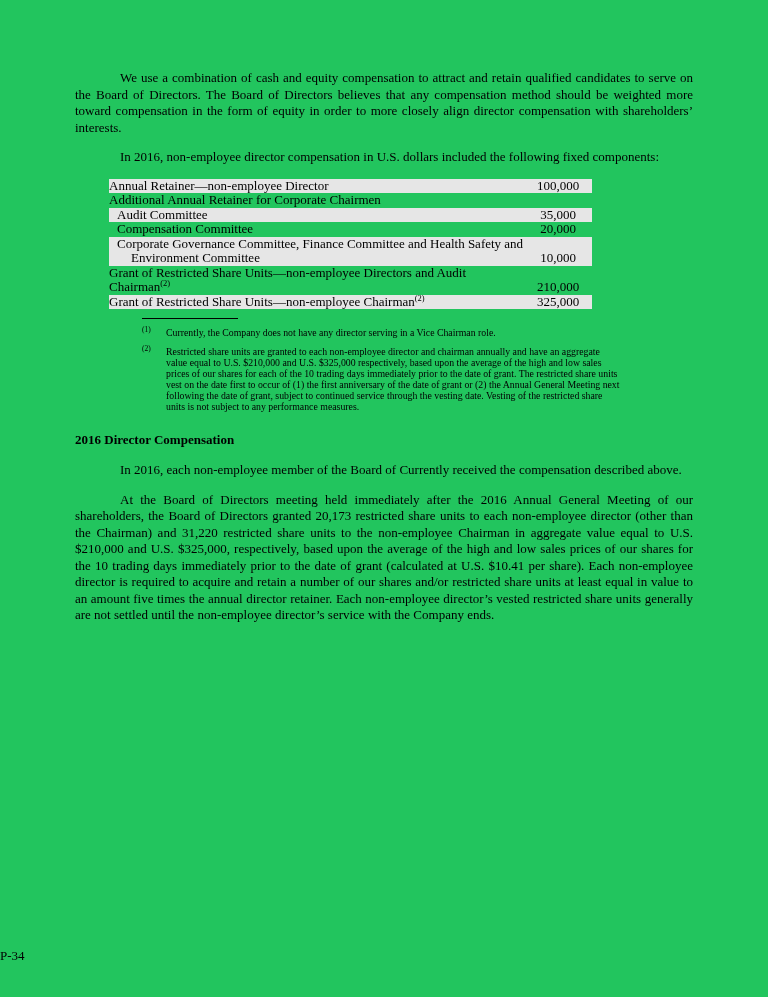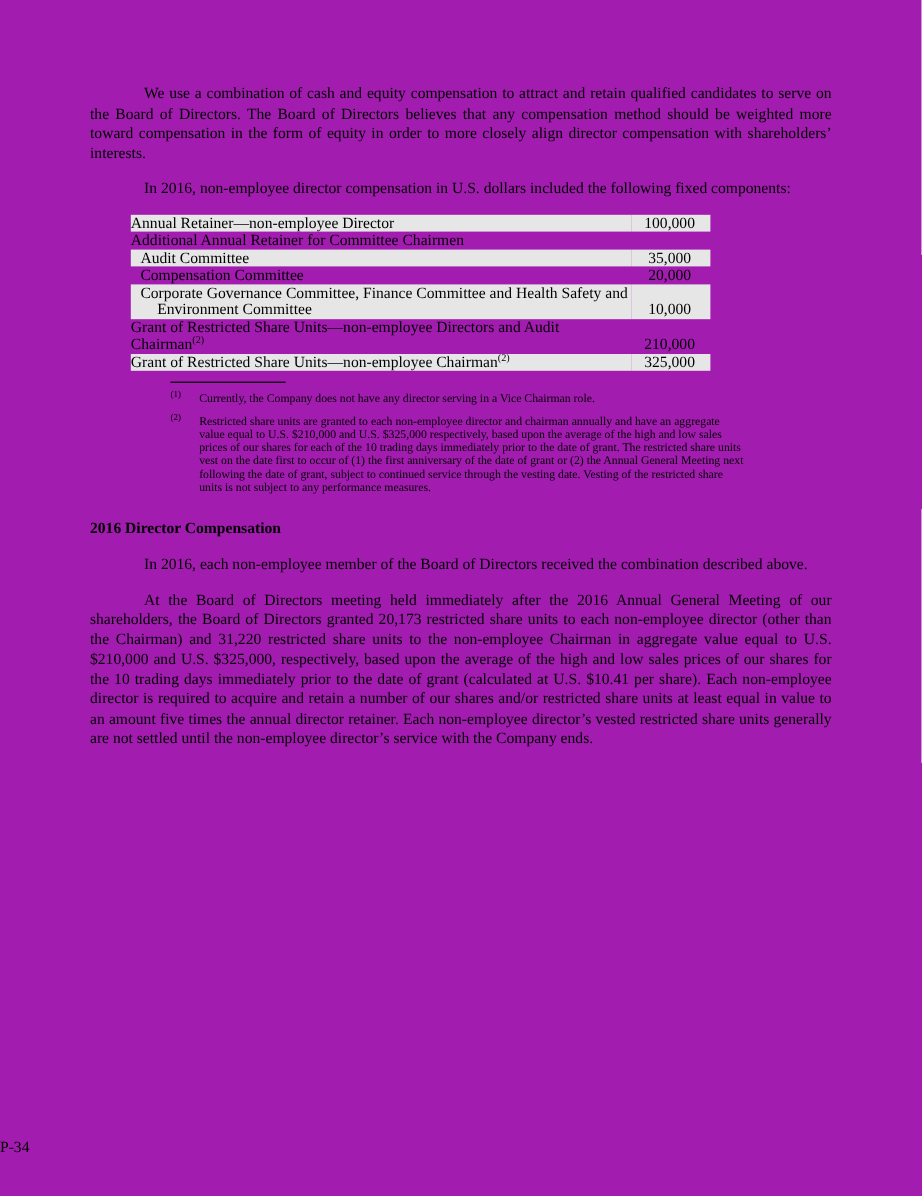--- a/index.html
+++ b/index.html
@@ -1,20 +1,20 @@
 <!DOCTYPE html>
 <html style="--row-shade: #e6e6e6;"><head>
 <meta charset="utf-8">
 <style>
   html, body { margin:0; padding:0; background:#ffffff; }
   .page {
     position: relative;
     width: 768px;
     height: 997px;
-    background: #a21caf;
+    background: #22c55e;
     color: #000000;
     font-family: "Liberation Serif", serif;
     overflow: hidden;
   }
   .content { padding: 70px 75px 0 75px; }
 
   p.body-par {
     margin: 0 0 13px 0;
     font-size: 13px;
     line-height: 16.5px;
@@ -90,21 +90,21 @@
 
     <p class="body-par">In 2016, non-employee director compensation in U.S. dollars included the following fixed components:</p>
 
     <table class="comp-table">
       <tbody>
         <tr>
           <td class="lbl"><span>Annual Retainer—non-employee Director</span></td>
           <td class="val">100,000</td>
         </tr>
         <tr>
-          <td class="lbl"><span>Additional Annual Retainer for Committee Chairmen</span></td>
+          <td class="lbl"><span>Additional Annual Retainer for Corporate Chairmen</span></td>
           <td class="val"></td>
         </tr>
         <tr class="indent1">
           <td class="lbl"><span>Audit Committee</span></td>
           <td class="val">35,000</td>
         </tr>
         <tr class="indent1">
           <td class="lbl"><span>Compensation Committee</span></td>
           <td class="val">20,000</td>
         </tr>
@@ -133,20 +133,20 @@
       <div class="fn-text">Currently, the Company does not have any director serving in a Vice Chairman role.</div>
     </div>
     <div class="footnote">
       <div class="fn-marker"><sup>(2)</sup></div>
       <div class="fn-text">Restricted share units are granted to each non-employee director and chairman annually and have an aggregate value equal to U.S. $210,000 and U.S. $325,000 respectively, based upon the average of the high and low sales prices of our shares for each of the 10 trading days immediately prior to the date of grant. The restricted share units vest on the date first to occur of (1) the first anniversary of the date of grant or (2) the Annual General Meeting next following the date of grant, subject to continued service through the vesting date. Vesting of the restricted share units is not subject to any performance measures.</div>
     </div>
 
 
     <h3 class="section-heading">2016 Director Compensation</h3>
 
-    <p class="body-par">In 2016, each non-employee member of the Board of Directors received the combination described above.</p>
+    <p class="body-par">In 2016, each non-employee member of the Board of Currently received the compensation described above.</p>
 
     <p class="body-par">At the Board of Directors meeting held immediately after the 2016 Annual General Meeting of our shareholders, the Board of Directors granted 20,173 restricted share units to each non-employee director (other than the Chairman) and 31,220 restricted share units to the non-employee Chairman in aggregate value equal to U.S. $210,000 and U.S. $325,000, respectively, based upon the average of the high and low sales prices of our shares for the 10 trading days immediately prior to the date of grant (calculated at U.S. $10.41 per share). Each non-employee director is required to acquire and retain a number of our shares and/or restricted share units at least equal in value to an amount five times the annual director retainer. Each non-employee director’s vested restricted share units generally are not settled until the non-employee director’s service with the Company ends.</p>
 
   </div>
 
   <div class="page-footer">P-34</div>
 </div>
 
 </body></html>

